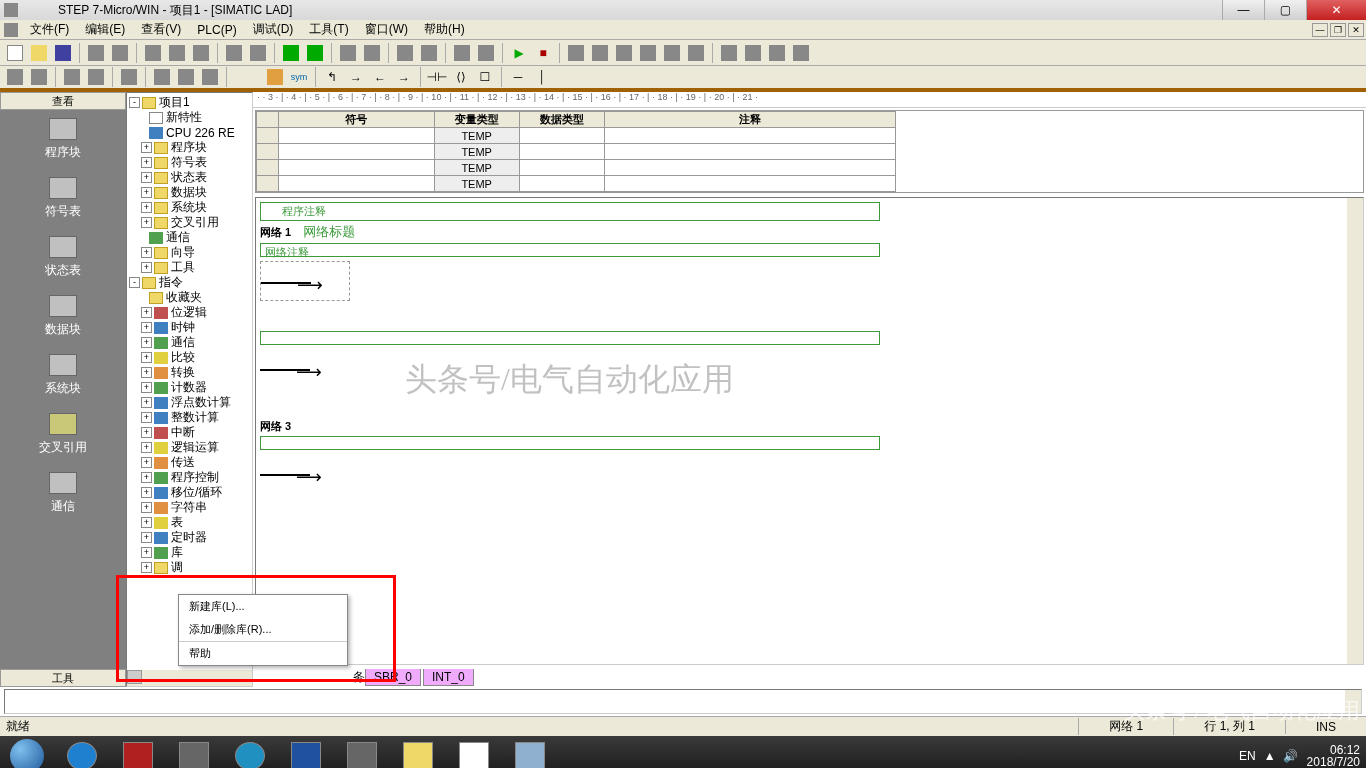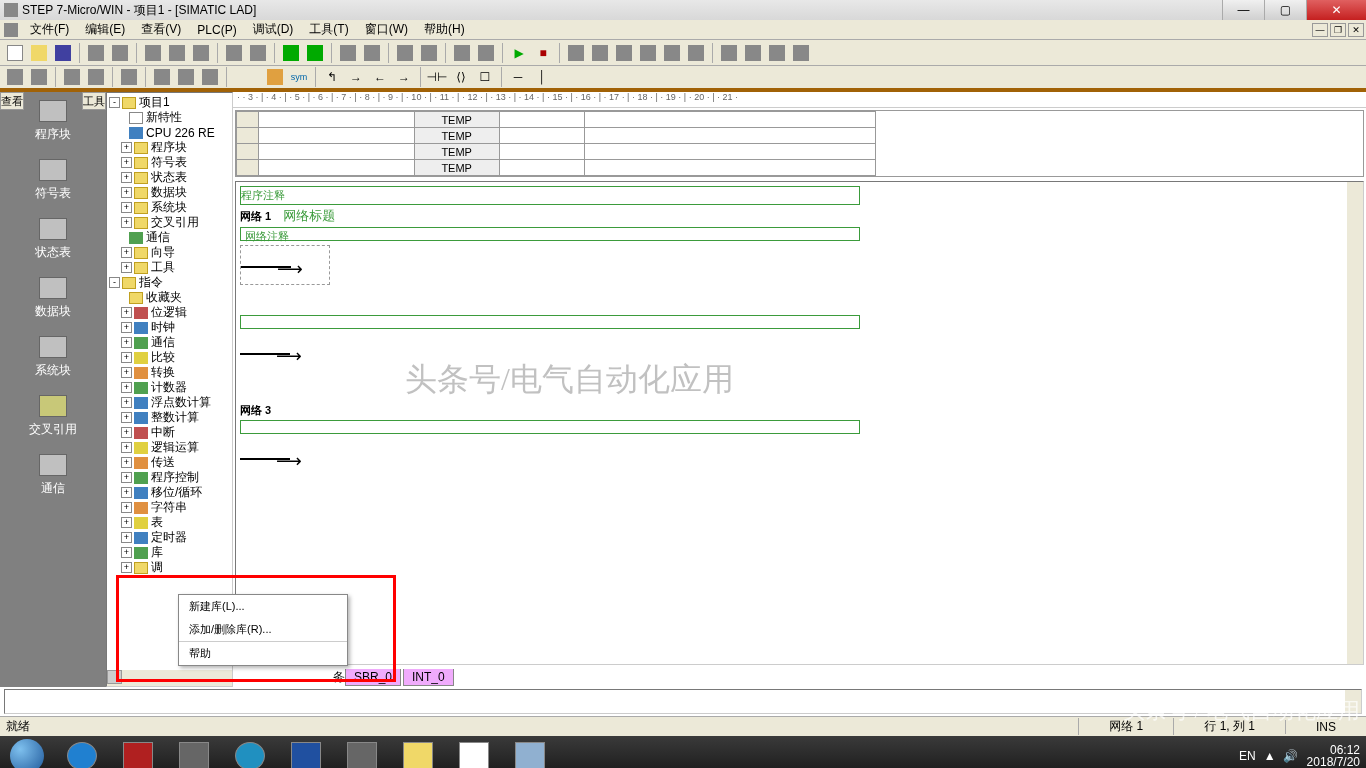--- a/index.html
+++ b/index.html
@@ -1,21 +1,21 @@
 <!DOCTYPE html>
 <html><head>
 <meta charset="utf-8">
 <style>
 * { box-sizing: border-box; margin: 0; padding: 0; font-family: "Microsoft YaHei", "SimSun", Arial, sans-serif; font-size: 12px; }
 body { background: #fff; width: 1366px; height: 768px; overflow: hidden; position: relative; }
 
 
 .titlebar { height: 20px; background: linear-gradient(#e8e8e8, #d8d8d8); display: flex; align-items: center; padding-left: 4px; }
 .titlebar-icon { width: 14px; height: 14px; background: #888; margin-right: 4px; }
-.titlebar-text { flex: 1; }
+.titlebar-text { flex: 1; margin-left: 36px; }
 .win-controls { display: flex; height: 20px; }
 .win-btn { width: 42px; height: 20px; display: flex; align-items: center; justify-content: center; border-left: 1px solid #aaa; }
 .win-btn.close { background: linear-gradient(#e06060, #c52020); color: #fff; width: 60px; }
 .win-btn.min, .win-btn.max { background: linear-gradient(#f0f0f0, #d0d0d0); }
 
 
 .menubar { height: 20px; background: #ece9d8; display: flex; align-items: center; padding-left: 4px; border-bottom: 1px solid #aaa; position: relative; }
 .menubar .menu-item { padding: 2px 8px; cursor: default; display: flex; align-items: center; }
 .menubar .app-icon { width: 14px; height: 14px; background: #888; margin-right: 4px; }
 .mdi-controls { position: absolute; right: 2px; display: flex; gap: 2px; }
@@ -25,21 +25,21 @@
 .toolbar { height: 26px; background: #ece9d8; display: flex; align-items: center; padding: 2px 4px; gap: 2px; border-bottom: 1px solid #aaa; }
 .toolbar-btn { width: 22px; height: 22px; display: flex; align-items: center; justify-content: center; border: 1px solid transparent; }
 .toolbar-sep { width: 1px; height: 20px; background: #aaa; margin: 0 3px; }
 .tb-ico { width: 16px; height: 16px; background: #888; }
 
 
 .toolbar2 { height: 26px; background: #ece9d8; display: flex; align-items: center; padding: 2px 4px; gap: 2px; border-bottom: 4px solid #a16207; position: relative; }
 
 
 .main { display: flex; height: 595px; }
-.sidebar { width: 106px; background: #808080; display: flex; flex-direction: row; }
+.sidebar { width: 126px; background: #808080; display: flex; flex-direction: column; }
 .sidebar-header { height: 18px; background: #ece9d8; border: 1px solid #999; text-align: center; font-size: 11px; display: flex; align-items: center; justify-content: center; }
 .sidebar-items { flex: 1; overflow: hidden; }
 .sidebar-item { display: flex; flex-direction: column; align-items: center; padding: 8px 4px; color: #fff; font-size: 11px; cursor: default; }
 .sidebar-item .sb-icon { width: 28px; height: 22px; background: #c0c0c0; border: 1px solid #666; margin-bottom: 4px; }
 .sidebar-item.yellow .sb-icon { background: #c8c878; }
 .sidebar-footer { height: 18px; background: #ece9d8; border: 1px solid #999; text-align: center; font-size: 11px; display: flex; align-items: center; justify-content: center; }
 
 
 .tree-panel { width: 127px; background: #fff; border: 1px inset #ccc; overflow: hidden; position: relative; }
 .tree-scroll { position: absolute; bottom: 0; left: 0; right: 0; height: 16px; background: #ece9d8; }
@@ -66,21 +66,21 @@
 .vartable th, .vartable td { border: 1px solid #999; height: 16px; font-size: 11px; text-align: center; }
 .vartable th { background: #ece9d8; }
 .vartable td.rowhead { background: #ece9d8; width: 22px; }
 .vartable td.col-sym { width: 155px; }
 .vartable td.col-type { width: 85px; background: #eee; }
 .vartable td.col-data { width: 85px; }
 .vartable td.col-comment { width: 290px; }
 
 
 .ladder { flex: 1; overflow: hidden; border: 1px inset #ccc; margin: 2px; padding: 4px; position: relative; }
-.prog-comment { border: 1px solid #3b9b3b; color: #3b9b3b; padding: 1px 0; font-size: 11px; width: 620px; margin-bottom: 2px; }
+.prog-comment { border: 1px solid #3b9b3b; color: #3b9b3b; padding: 1px 21px; font-size: 11px; width: 620px; margin-bottom: 2px; }
 .network { margin-bottom: 6px; }
 .net-head { display: flex; align-items: center; gap: 12px; margin-bottom: 2px; }
 .net-label { font-weight: bold; font-size: 11px; }
 .net-title { color: #3b9b3b; font-size: 13px; }
 .net-comment { border: 1px solid #3b9b3b; color: #3b9b3b; padding: 1px 4px; font-size: 11px; width: 620px; height: 14px; }
 .net-rung-box { border: 1px dashed #999; width: 90px; height: 40px; margin-top: 4px; position: relative; }
 .net-rung { height: 40px; margin-top: 4px; position: relative; }
 .rung-line { position: absolute; left: 0; top: 20px; width: 50px; height: 2px; background: #000; }
 .rung-arrow { position: absolute; left: 36px; top: 12px; font-size: 18px; }
 
@@ -507,20 +507,27 @@
     <div class="tree-scroll">
         <div class="tree-scroll-thumb"></div>
       </div>
   </div>
 
   <div class="editor">
     <div class="ruler">· · 3 · | · 4 · | · 5 · | · 6 · | · 7 · | · 8 · | · 9 · | · 10 · | · 11 · | · 12 · | · 13 · | · 14 · | · 15 · | · 16 · | · 17 · | · 18 · | · 19 · | · 20 · | · 21 ·</div>
     <div class="vartable">
       <table>
         <tbody>
+            <tr>
+          <th style="width:22px"></th>
+          <th>符号</th>
+          <th>变量类型</th>
+          <th>数据类型</th>
+          <th>注释</th>
+        </tr>
         <tr>
               <td class="rowhead"></td>
               <td class="col-sym"></td>
               <td class="col-type">TEMP</td>
               <td class="col-data"></td>
               <td class="col-comment"></td>
             </tr>
         <tr>
               <td class="rowhead"></td>
               <td class="col-sym"></td>

